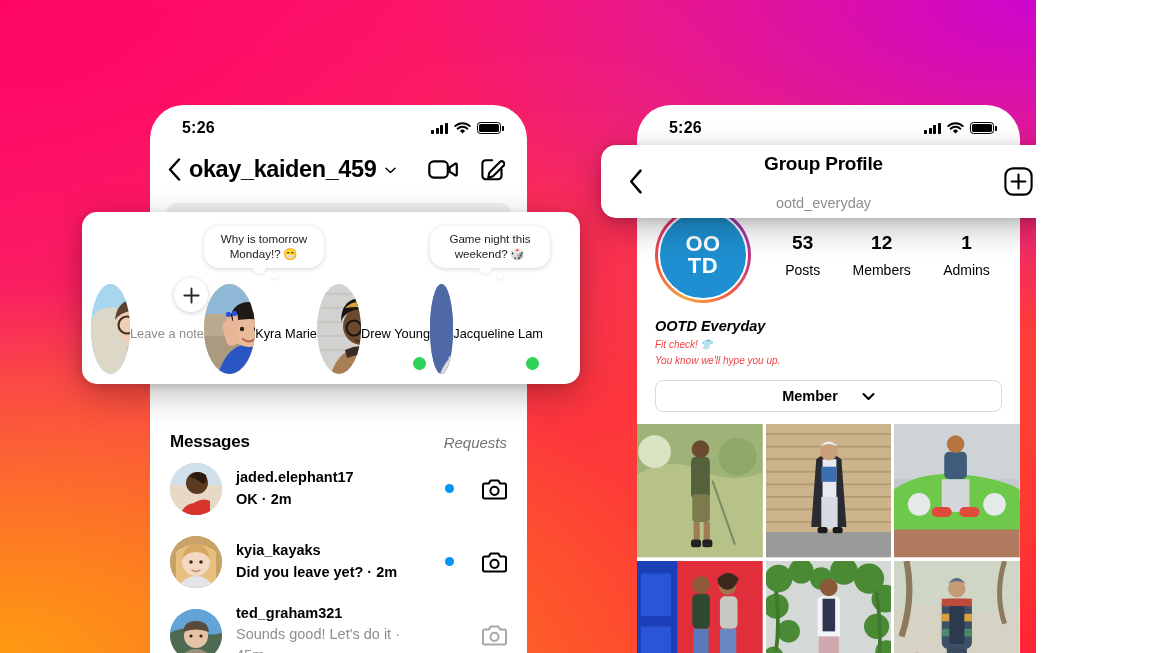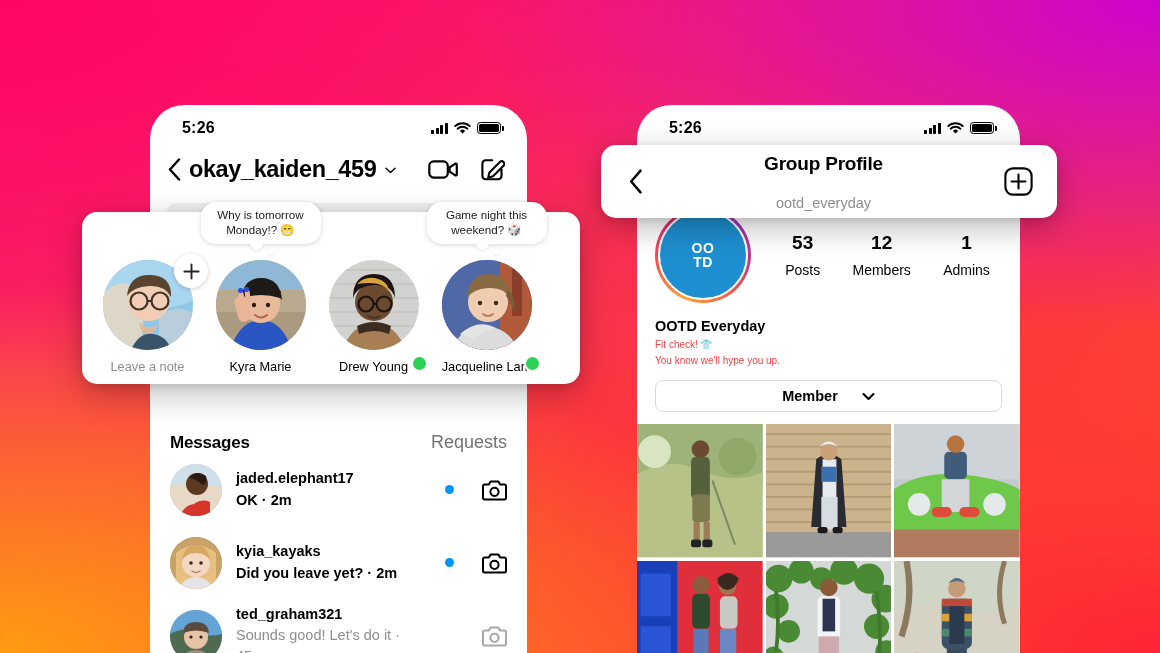--- a/index.html
+++ b/index.html
@@ -3,21 +3,21 @@
 <meta charset="utf-8">
 <style>
   * { box-sizing: border-box; margin: 0; padding: 0; }
   html, body {
     width: 1160px; height: 653px;
     overflow: hidden;
     font-family: "Liberation Sans", sans-serif;
   }
   #stage {
     position: relative;
-    width: 1160px; height: 653px;
+    width: 1036px; height: 653px;
     background:
       radial-gradient(130% 110% at 100% 0%, rgba(205,5,205,1) 0%, rgba(205,5,205,0) 46%),
       radial-gradient(120% 110% at 0% 0%, rgba(255,6,100,1) 0%, rgba(255,6,100,0) 52%),
       radial-gradient(130% 110% at 0% 100%, rgba(255,155,18,1) 0%, rgba(255,155,18,0) 52%),
       radial-gradient(135% 120% at 100% 100%, rgba(255,35,54,1) 0%, rgba(255,35,54,0) 55%),
       linear-gradient(160deg, #fb1373 0%, #f8295c 35%, #fc3b3e 62%, #ff7a1e 100%);
     overflow: hidden;
   }
 
   
@@ -91,21 +91,21 @@
 
   
   .notes-underlay { height: 175px; }
 
   
   .msg-head {
     display:flex; align-items:center; justify-content:space-between;
     padding: 0 20px; margin-top: 14px;
   }
   .msg-head .ttl { font-size: 17px; font-weight: bold; color:#000; letter-spacing:-.2px; }
-  .msg-head .req { font-size: 18px; color:#737373; }
+  .msg-head .req { font-size: 15px; color:#737373;font-style:italic; }
   .msg-row {
     display:flex; align-items:center; gap:14px;
     padding: 10px 20px; height: 73px;
   }
   .msg-av {
     width:52px; height:52px; border-radius:50%;
     flex:none; overflow:hidden; position:relative;
   }
   .msg-txt { flex:1; min-width:0; }
   .msg-name { font-size:14.5px; font-weight:bold; color:#000; line-height:1.45; }
@@ -122,21 +122,21 @@
   #notes-card {
     position:absolute; left:82px; top:212px;
     width:498px; height:172px;
     background:#fff; border-radius:15px;
     box-shadow: 0 10px 34px rgba(0,0,0,.26), 0 2px 8px rgba(0,0,0,.12);
     display:flex; align-items:flex-end;
     padding: 0 0 10px 0;
   }
   .note-item {
     width:113px; position:relative;
-    display:flex; flex-direction:column; align-items:center;
+    display:flex; flex-direction:row; align-items:center;
   }
   .note-item:first-child { margin-left: 9px; }
   .note-bubble {
     position:absolute; top:-58px;
     background:#fff; border-radius:15px;
     box-shadow: 0 1px 5px rgba(0,0,0,.17);
     padding:6px 11px; width:120px;
     font-size:11.6px; line-height:1.28; color:#1c1c1e;
     text-align:center;
   }
@@ -190,28 +190,28 @@
   .gp-top { display:flex; align-items:center; padding: 14px 0 0 0; }
   .gp-ring {
     margin-left:18px; width:96px; height:96px; border-radius:50%;
     padding:3px; flex:none;
     background: conic-gradient(from 200deg, #f9a33c, #f56040, #e1306c, #c13584, #9b36b7, #c13584, #f56040, #f9a33c);
   }
   .gp-avatar {
     width:100%; height:100%; border-radius:50%;
     background:#1e8fd0; border:2.5px solid #fff;
     display:flex; flex-direction:column; align-items:center; justify-content:center;
-    color:#fff; font-size:14px; font-weight:bold; line-height:1.02; letter-spacing:.5px;
+    color:#fff; font-size:22px; font-weight:bold; line-height:1.02; letter-spacing:.5px;
   }
   .gp-stats { flex:1; display:flex; justify-content:space-around; padding: 0 14px 0 18px; }
   .stat { text-align:center; }
   .stat-num { font-size:19px; font-weight:bold; color:#000; }
   .stat-lbl { font-size:14px; color:#000; margin-top:8px; }
 
-  .gp-bio { padding: 12px 18px 0 18px; }
+  .gp-bio { padding: 12px 18px 0 18px; font-style: italic; }
   .gp-bio .nm { font-size:14.5px; font-weight:bold; color:#000; line-height:1.55; }
   .gp-bio .ln { font-size:10px; color:#ef4444; line-height:1.55; }
   .member-btn {
     margin: 12px 18px 0 18px; height:32px;
     border:1px solid #dbdbdb; border-radius:8px;
     display:flex; align-items:center; justify-content:center; gap:24px;
     font-size:14.5px; font-weight:bold; color:#000; background:#fff;
   }
 
   .grid {

